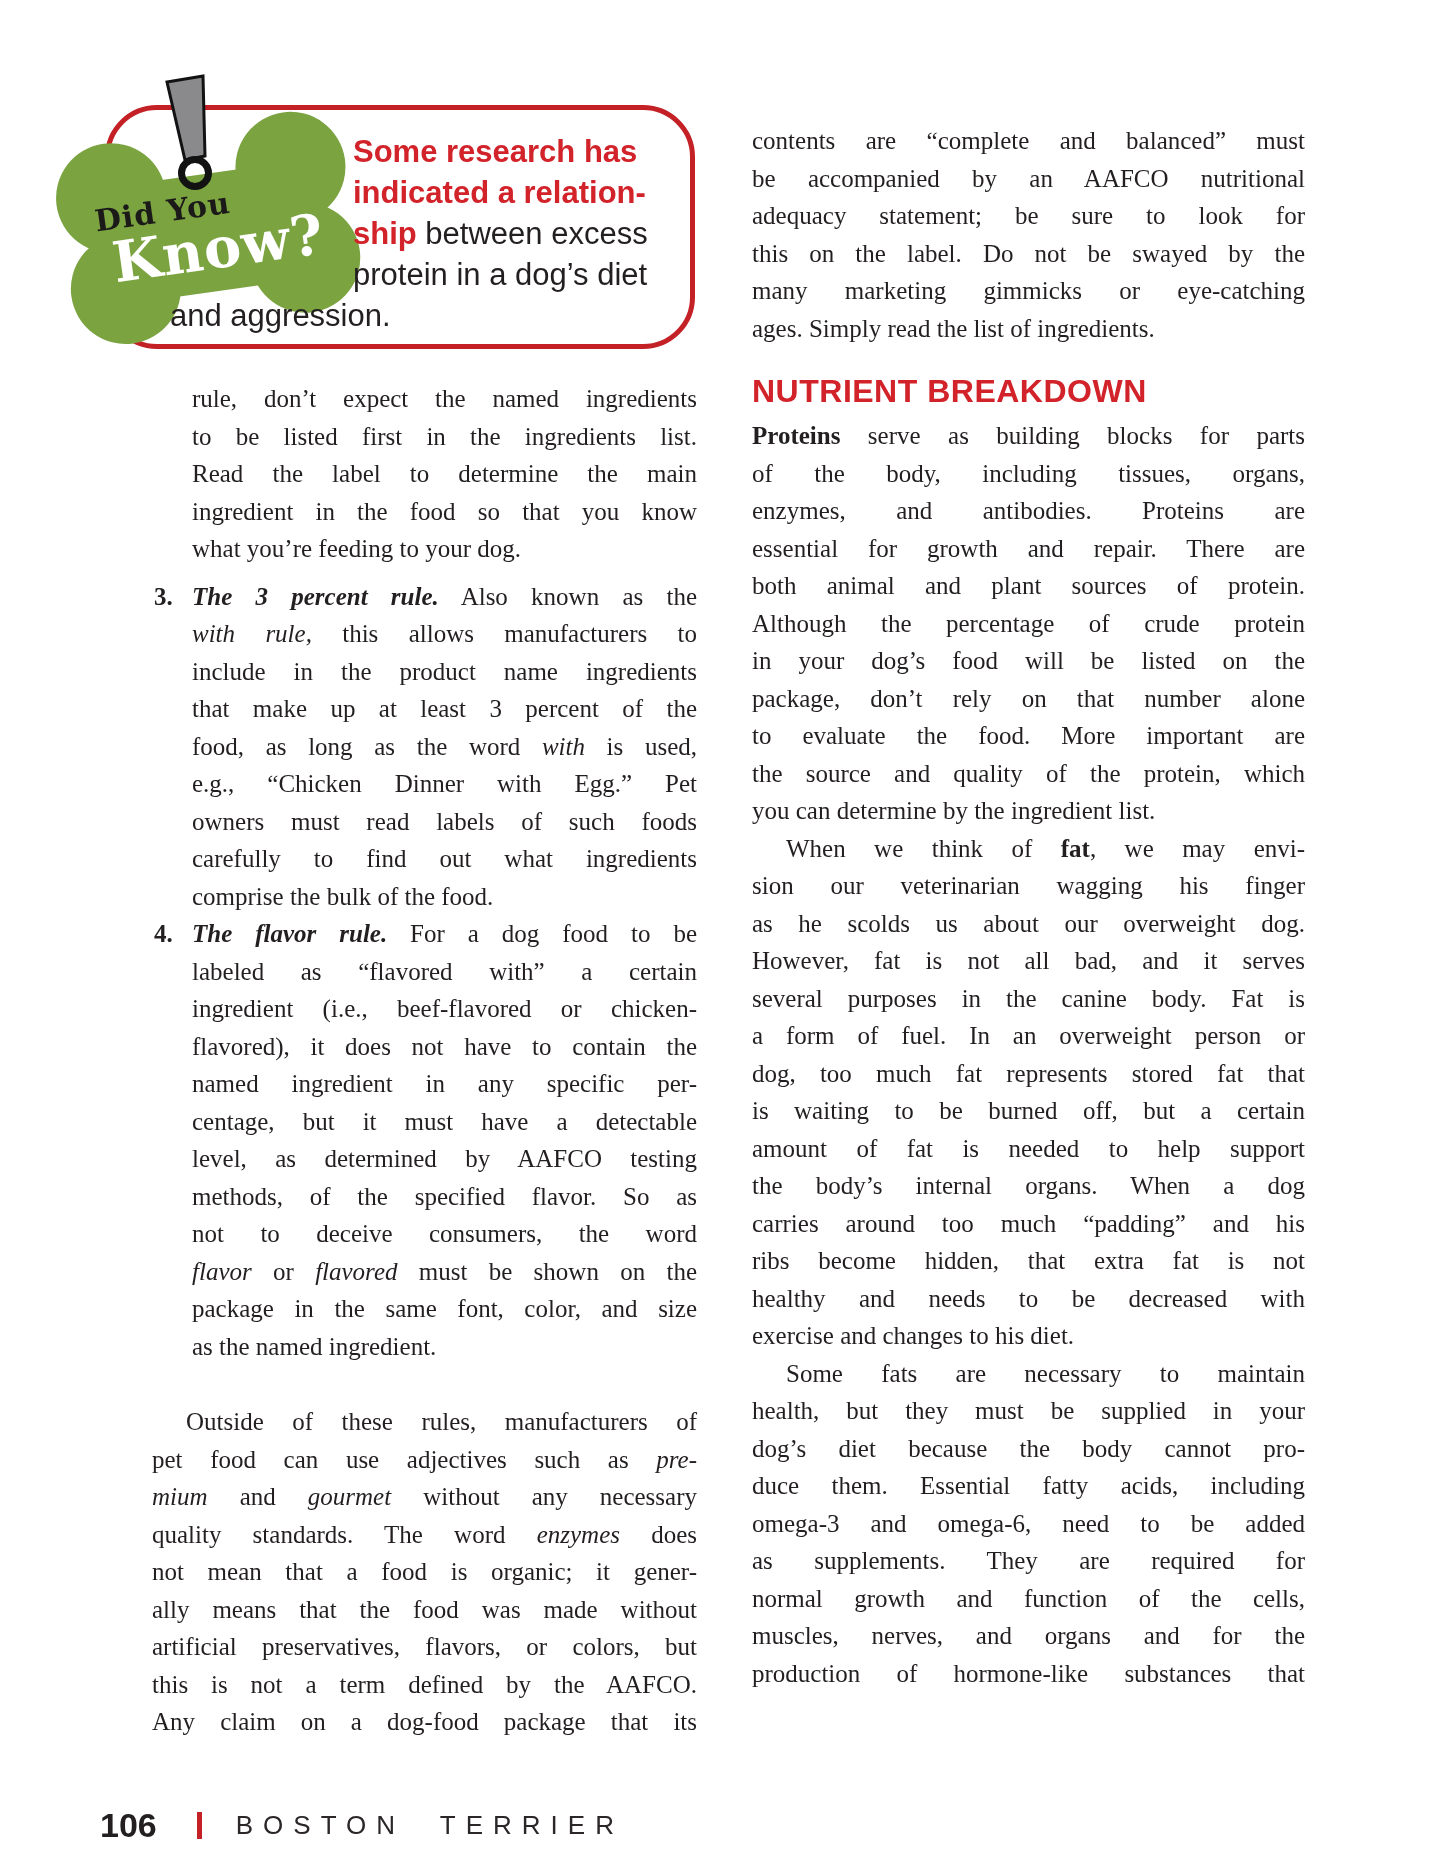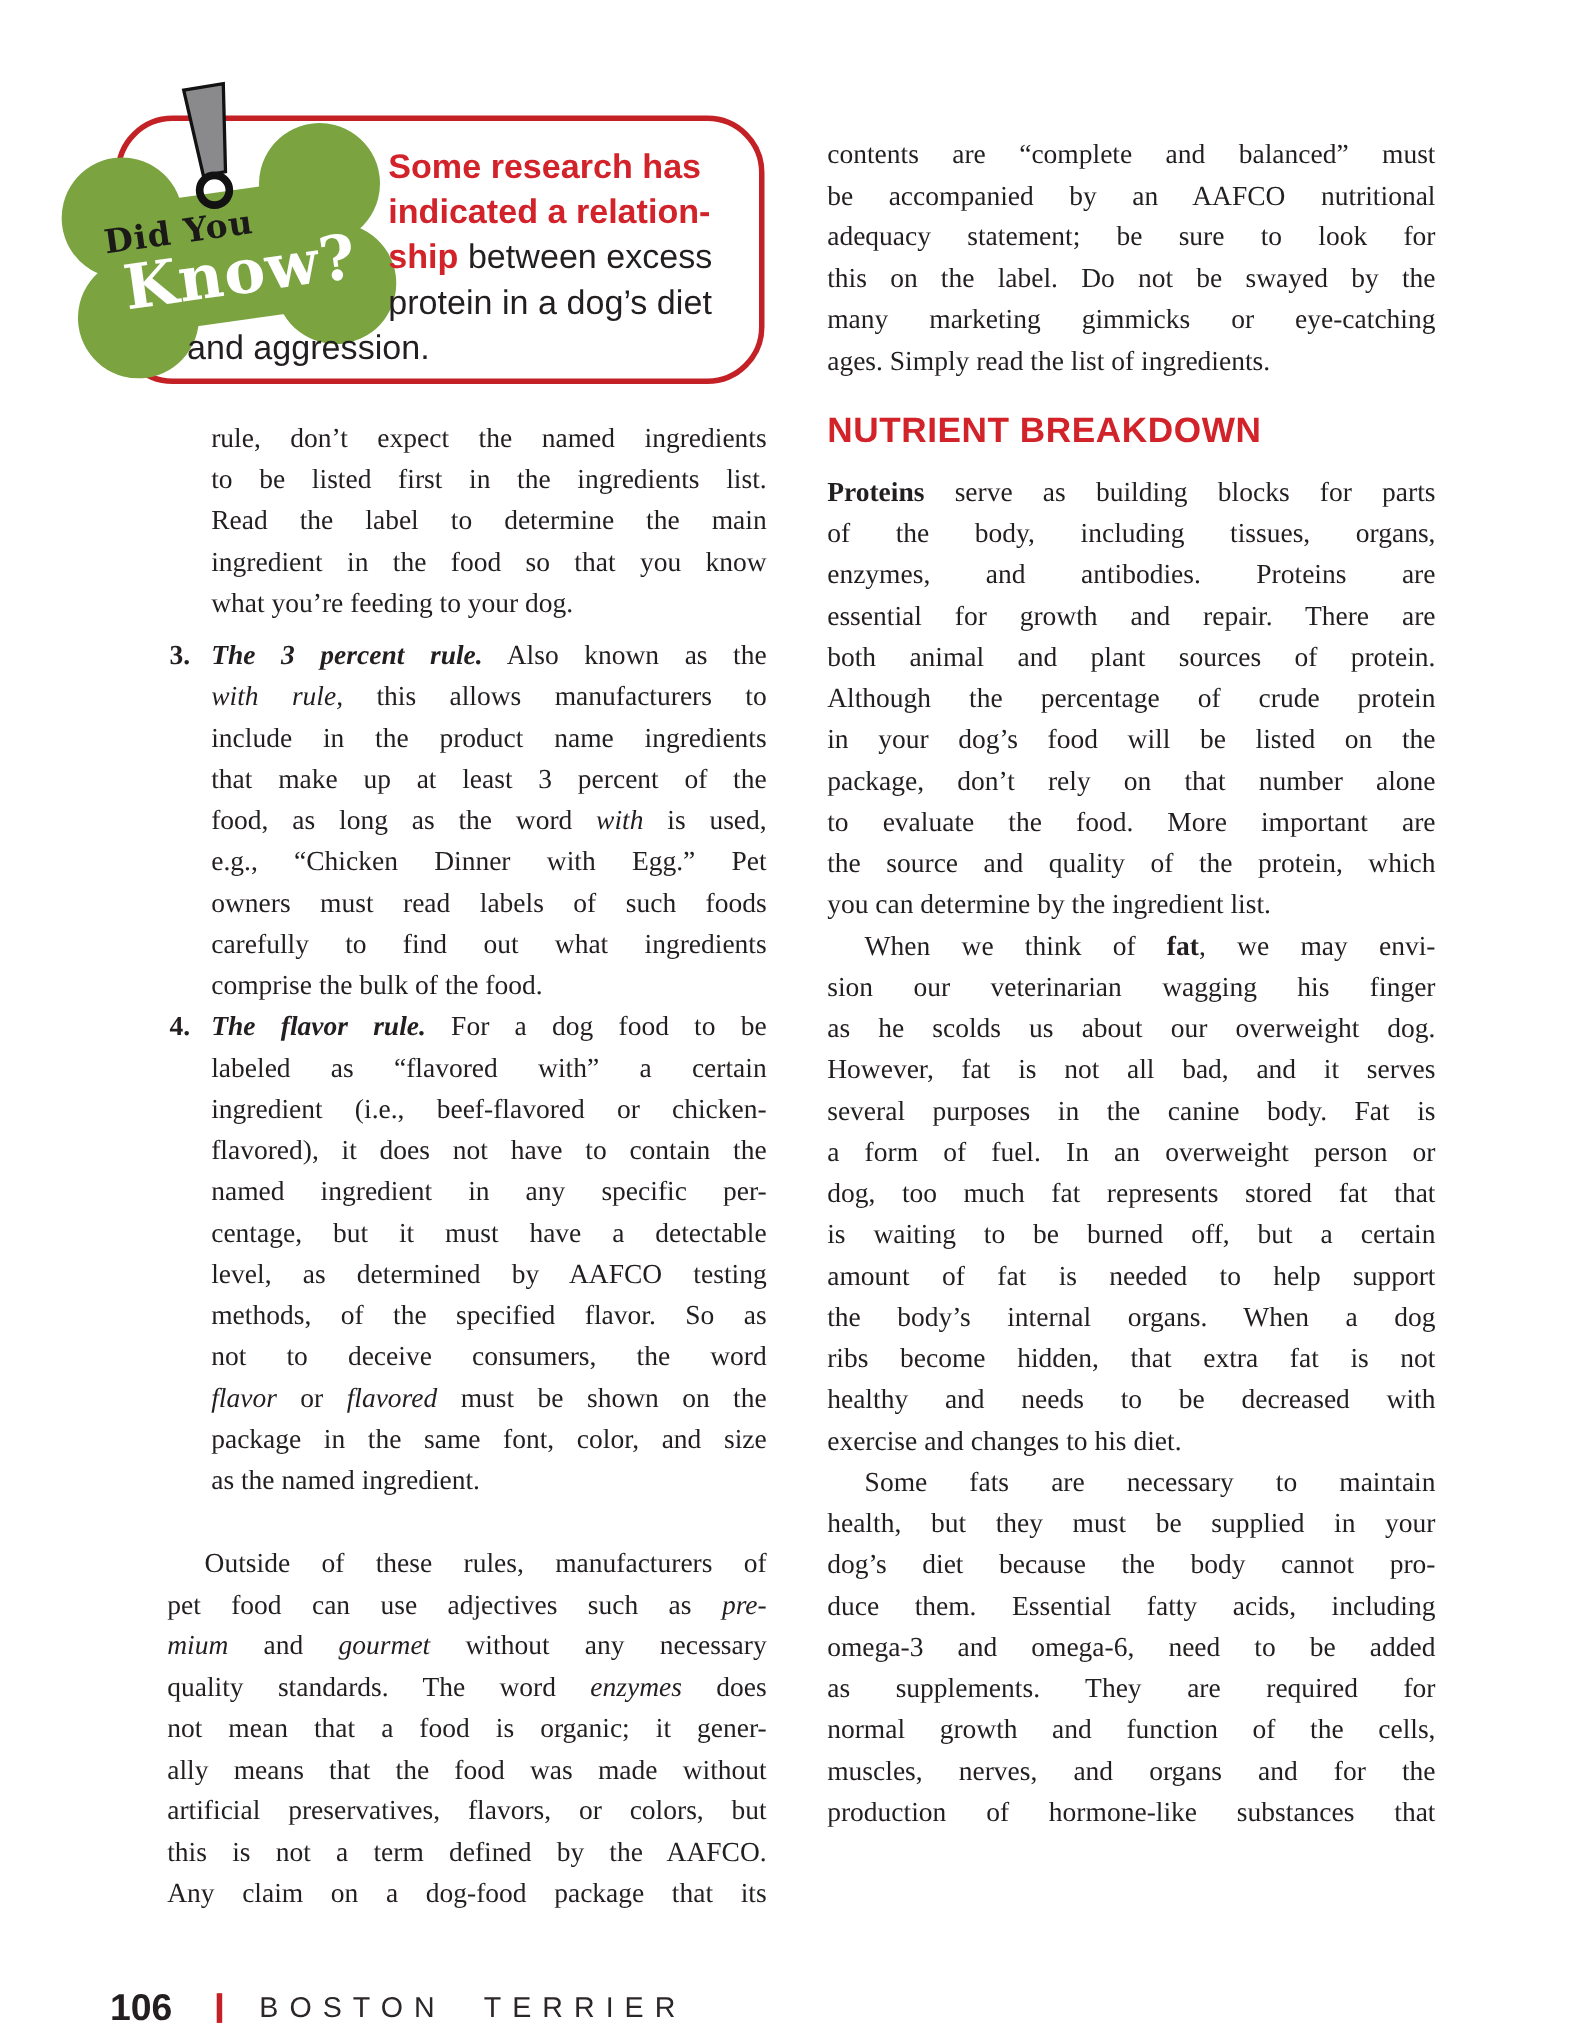--- a/index.html
+++ b/index.html
@@ -54,21 +54,21 @@
   .col-left .hang{padding-left:40px;}
   .list-item{position:relative;padding-left:40px;}
   .list-item .num{position:absolute;left:2px;top:0;font-weight:700;}
   .li-3{margin-top:10px;}
   .closing{margin-top:38px;}
 
   .col-right{position:absolute;left:752px;top:122px;width:553px;
     font-size:25px;line-height:37.5px;}
   .section-heading{
     font-family:"Liberation Sans", sans-serif;font-weight:700;font-size:32px;line-height:40px;
-    color:#d2232a;margin-top:24px;margin-bottom:18px;letter-spacing:0.5px;
+    color:#d2232a;margin-top:24px;margin-bottom:6px;letter-spacing:0.5px;
   }
 
   
   .footer{position:absolute;left:100px;top:1770px;display:flex;align-items:center;margin-top:36px;}
   .page-num{font-family:"Liberation Sans", sans-serif;font-weight:700;font-size:34px;color:#231f20;}
   .red-bar{width:5px;height:27px;background:#c42127;margin-left:40px;margin-right:34px;}
   .book-title{font-family:"Liberation Sans", sans-serif;font-size:26px;color:#2b2628;
     letter-spacing:10px;word-spacing:18px;}
 </style>
 </head>
@@ -180,20 +180,21 @@
         <div class="jl ind"><span class="s-r">When we think of </span><span class="s-b">fat</span><span class="s-r">, we may envi-</span></div>
         <div class="jl">sion our veterinarian wagging his finger</div>
         <div class="jl">as he scolds us about our overweight dog.</div>
         <div class="jl">However, fat is not all bad, and it serves</div>
         <div class="jl">several purposes in the canine body. Fat is</div>
         <div class="jl">a form of fuel. In an overweight person or</div>
         <div class="jl">dog, too much fat represents stored fat that</div>
         <div class="jl">is waiting to be burned off, but a certain</div>
         <div class="jl">amount of fat is needed to help support</div>
         <div class="jl">the body’s internal organs. When a dog</div>
+        <div class="jl">carries around too much “padding” and his</div>
         <div class="jl">ribs become hidden, that extra fat is not</div>
         <div class="jl">healthy and needs to be decreased with</div>
         <div class="jl end">exercise and changes to his diet.</div>
       </div>
     <div>
         <div class="jl ind">Some fats are necessary to maintain</div>
         <div class="jl">health, but they must be supplied in your</div>
         <div class="jl">dog’s diet because the body cannot pro-</div>
         <div class="jl">duce them. Essential fatty acids, including</div>
         <div class="jl">omega-3 and omega-6, need to be added</div>

